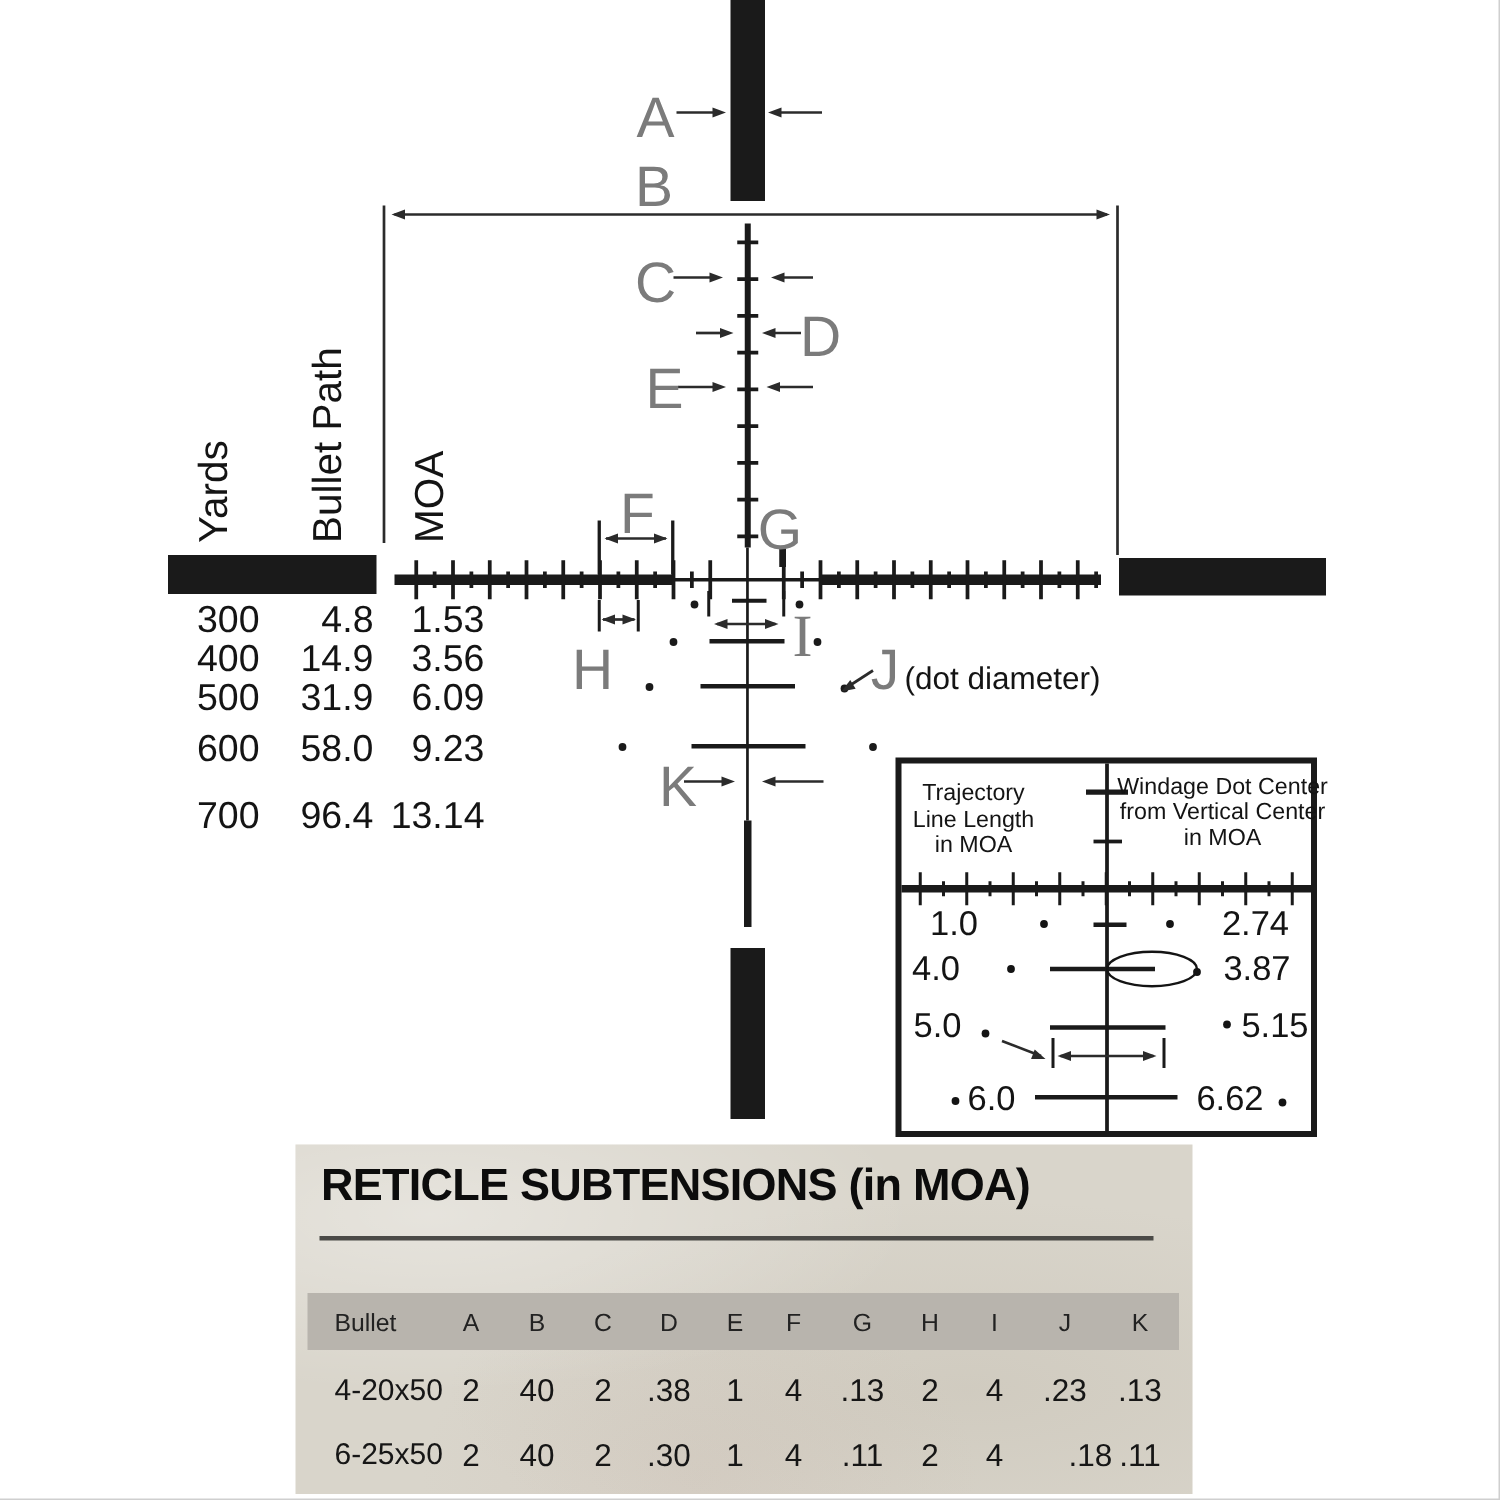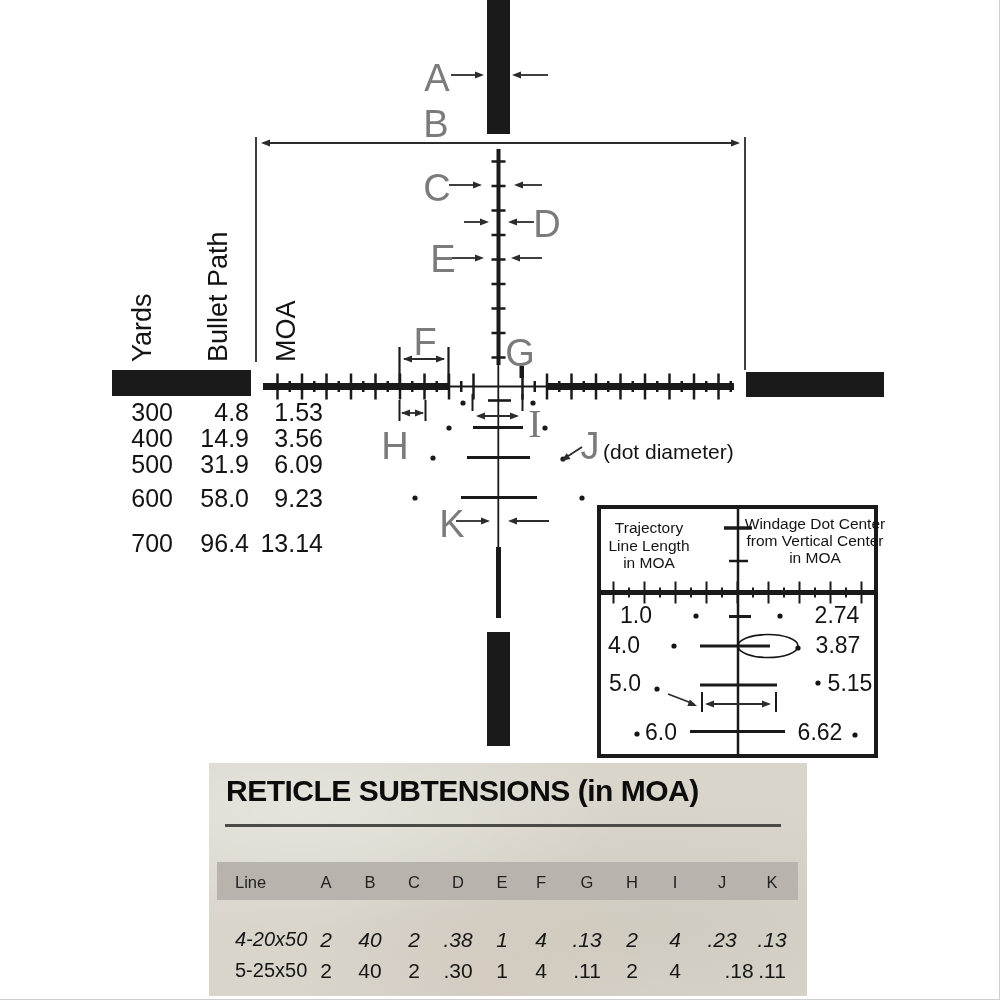--- a/index.html
+++ b/index.html
@@ -15,28 +15,28 @@
   .insetnum{fill:#141414;font-size:23px;}
   .ink{stroke:#1a1a1a;}
   .arrow{stroke:#2b2b2b;stroke-width:1.8;}
   .ahead{fill:#2b2b2b;}
   
   #panel{position:absolute;left:197px;top:763px;width:598px;height:233px;
          background:
            radial-gradient(ellipse at 15% 20%, rgba(255,255,255,.35), rgba(255,255,255,0) 45%),
            radial-gradient(ellipse at 75% 70%, rgba(168,158,140,.18), rgba(168,158,140,0) 55%),
            radial-gradient(ellipse at 45% 95%, rgba(200,180,170,.20), rgba(200,180,170,0) 40%),
-           #d9d5cb; margin-left: 12px;}
+           #d9d5cb;}
   #panel .title{position:absolute;left:17px;top:11px;font-size:30px;font-weight:bold;
                 letter-spacing:-0.5px;color:#0c0c0c;}
   #panel .rule{position:absolute;left:16px;top:61px;width:556px;height:3px;background:#4b4a47;}
   #panel .band{position:absolute;left:8px;top:99px;width:581px;height:38px;background:#b8b4ad;}
   .hcell{position:absolute;top:110px;transform:translateX(-50%);font-size:16.5px;color:#222;}
   .hmodel{position:absolute;left:26px;top:110px;font-size:16.5px;color:#222;}
-  .r1{top:165px;font-style:italic;}
+  .r1{top:153px;}
   .r2{top:196px;}
   .vcell{position:absolute;transform:translateX(-50%);font-size:21px;color:#161616;}
   .vmodel{position:absolute;left:26px;font-size:20px;color:#161616;}
 </style>
 </head>
 <body>
 
 <div id="stage">
 
   <svg width="1000" height="763" viewBox="0 0 1000 763">
@@ -234,21 +234,21 @@
       </g>
     </g>
   </svg>
 
   
   <div id="panel">
     <div class="title">RETICLE SUBTENSIONS (in MOA)</div>
     <div class="rule"></div>
     <div class="band"></div>
 
-    <div class="hmodel">Line</div>
+    <div class="hmodel">Bullet</div>
     <div class="hcell" style="left:117px">A</div>
     <div class="hcell" style="left:161px">B</div>
     <div class="hcell" style="left:205px">C</div>
     <div class="hcell" style="left:249px">D</div>
     <div class="hcell" style="left:293px">E</div>
     <div class="hcell" style="left:332px">F</div>
     <div class="hcell" style="left:378px">G</div>
     <div class="hcell" style="left:423px">H</div>
     <div class="hcell" style="left:466px">I</div>
     <div class="hcell" style="left:513px">J</div>
@@ -260,21 +260,21 @@
     <div class="vcell r1" style="left:205px">2</div>
     <div class="vcell r1" style="left:249px">.38</div>
     <div class="vcell r1" style="left:293px">1</div>
     <div class="vcell r1" style="left:332px">4</div>
     <div class="vcell r1" style="left:378px">.13</div>
     <div class="vcell r1" style="left:423px">2</div>
     <div class="vcell r1" style="left:466px">4</div>
     <div class="vcell r1" style="left:513px">.23</div>
     <div class="vcell r1" style="left:563px">.13</div>
 
-    <div class="vmodel r2">5-25x50</div>
+    <div class="vmodel r2">6-25x50</div>
     <div class="vcell r2" style="left:117px">2</div>
     <div class="vcell r2" style="left:161px">40</div>
     <div class="vcell r2" style="left:205px">2</div>
     <div class="vcell r2" style="left:249px">.30</div>
     <div class="vcell r2" style="left:293px">1</div>
     <div class="vcell r2" style="left:332px">4</div>
     <div class="vcell r2" style="left:378px">.11</div>
     <div class="vcell r2" style="left:423px">2</div>
     <div class="vcell r2" style="left:466px">4</div>
     <div class="vcell r2" style="left:530px">.18</div>

